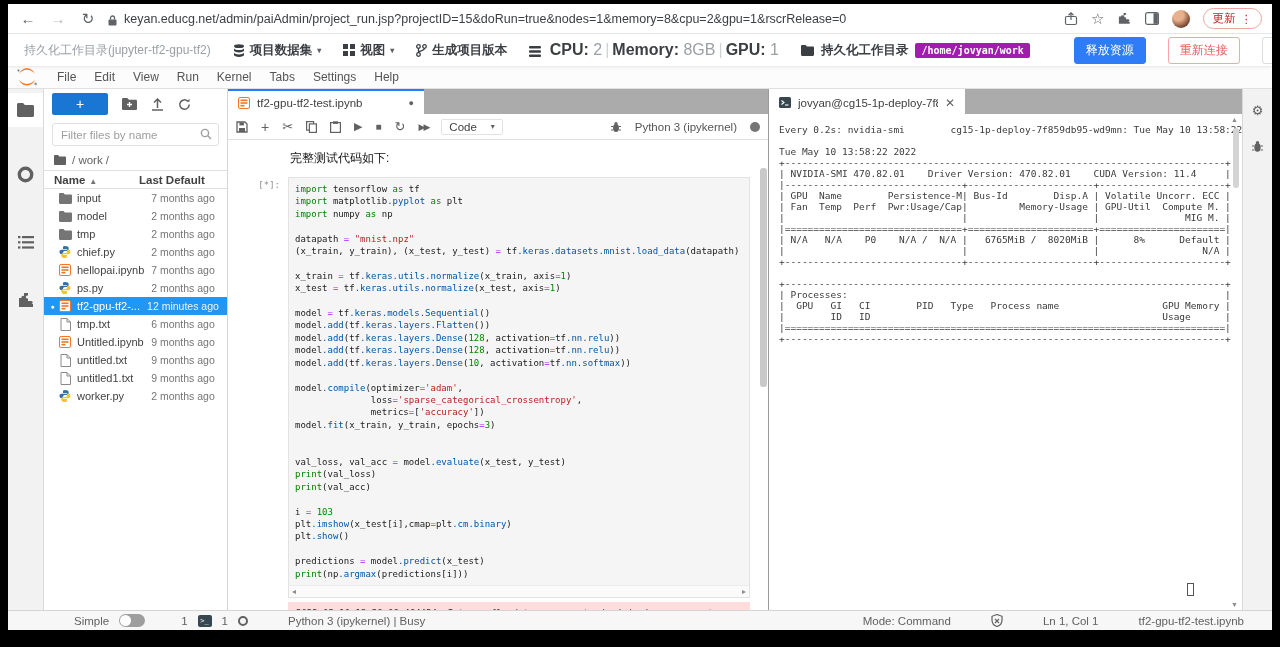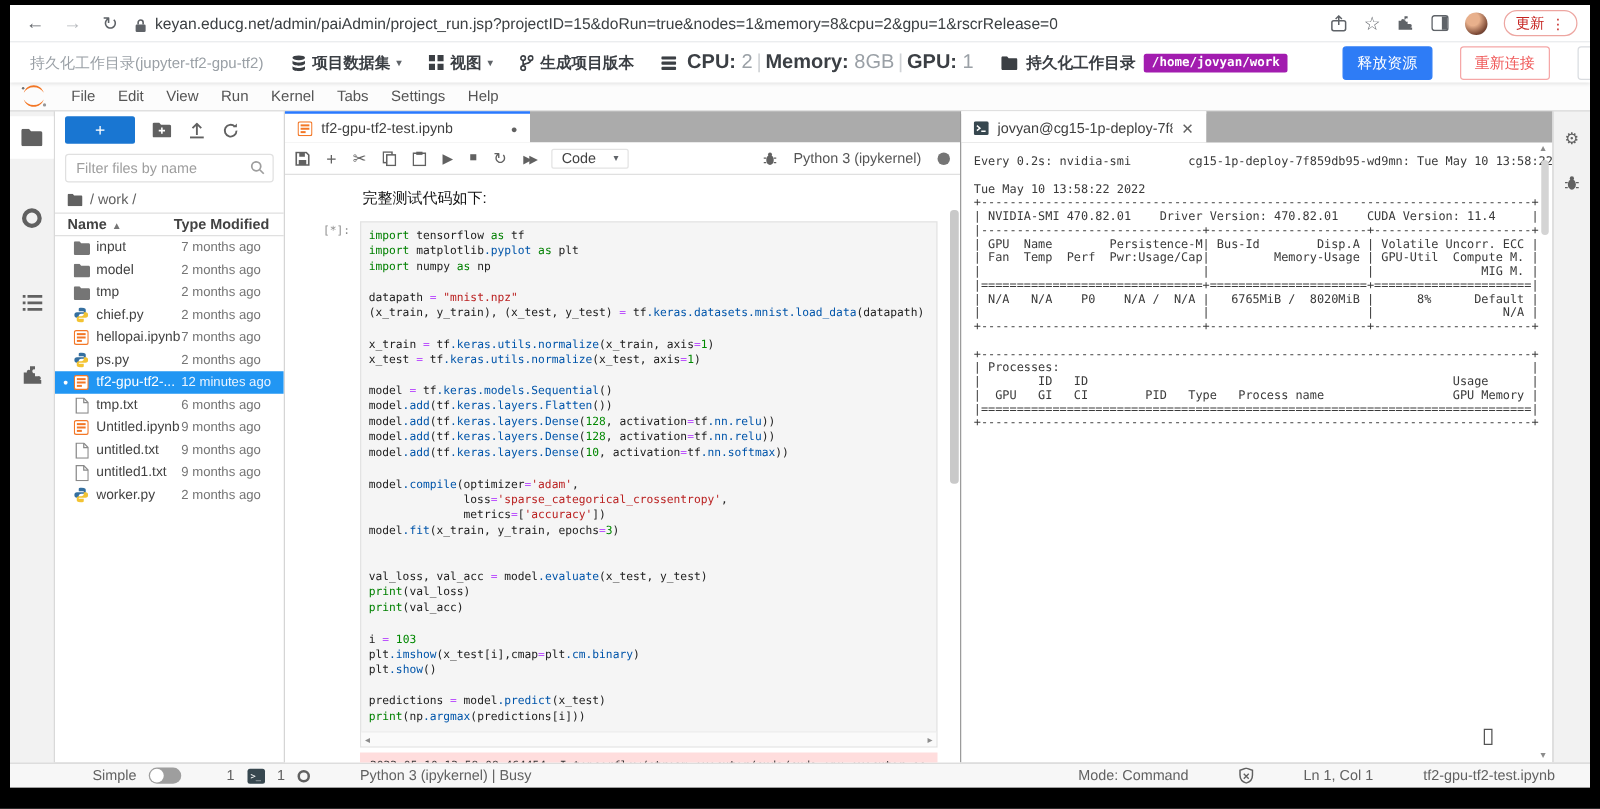--- a/index.html
+++ b/index.html
@@ -55,21 +55,21 @@
 .fb-crumb{height:20px;display:flex;align-items:center;gap:6px;padding:0 10px;color:#616161}
 .fb-head{height:19px;display:flex;align-items:center;padding:0 10px;border-top:1px solid #e0e0e0;border-bottom:1px solid #e0e0e0;color:#424242;font-weight:bold}
 .fb-head .fh-name{flex:1}
 .fb-head .arrow{font-size:8px;color:#757575;margin-left:4px}
 .fb-head .fh-date{width:78px}
 .flist{flex:1;overflow:hidden}
 .frow{height:18px;display:flex;align-items:center;padding:0 6px 0 4px;cursor:pointer;color:#424242}
 .frow .fdot{width:9px;font-size:7px;color:#616161;text-align:center}
 .frow .fico{width:16px;display:flex;justify-content:center;margin-right:4px}
 .frow .fname{flex:1;font-size:11px;white-space:nowrap;overflow:hidden}
-.frow .fdate{width:76px;text-align:left;font-size:10.5px;color:#757575;white-space:nowrap}
+.frow .fdate{width:76px;text-align:center;font-size:10.5px;color:#757575;white-space:nowrap}
 .frow.sel{background:#2196f3;color:#fff}
 .frow.sel .fdate{color:#eaf4ff}
 .frow.sel .fdot{color:#fff}
 
 
 .nbpanel{flex:1;display:flex;flex-direction:column;background:#fff;min-width:0;position:relative}
 .tabstrip{height:25px;flex:0 0 25px;background:#ababab;display:flex;align-items:stretch}
 .tab{background:#fff;display:flex;align-items:center;gap:7px;padding:0 10px;font-size:11.5px;color:#404040;min-width:0}
 .tab-nb{border-top:2px solid #2979ff;width:196px}
 .tab-term{width:196px;border-top:2px solid #fff}
@@ -309,21 +309,21 @@
         <div class="fb-crumb">
           <span>
               <svg width="12" height="10" viewBox="0 0 12 10">
                 <path d="M0 1.1C0 .5.5 0 1.1 0h3l1.2 1.4h5.6c.6 0 1.1.5 1.1 1.1v6.4c0 .6-.5 1.1-1.1 1.1H1.1C.5 10 0 9.5 0 8.9z" fill="#616161"></path>
               </svg>
             </span>
           <span>/ work /</span>
         </div>
         <div class="fb-head">
           <span class="fh-name"><span>Name</span><span class="arrow">▲</span></span>
-          <span class="fh-date">Type Modified</span>
+          <span class="fh-date">Last Default</span>
         </div>
         <div class="flist">
             <div class="frow">
               <span class="fdot"></span>
               <span class="fico">
                 <svg width="13" height="11" viewBox="0 0 13 11">
                   <path d="M0 1.2C0 .5.5 0 1.2 0h3.4l1.3 1.6h5.9c.7 0 1.2.5 1.2 1.2v7c0 .7-.5 1.2-1.2 1.2H1.2C.5 11 0 10.5 0 9.8z" fill="#757575"></path>
                 </svg>
               </span>
               <span class="fname">input</span>
@@ -563,22 +563,22 @@
               <div class="tline">| GPU  Name        Persistence-M| Bus-Id        Disp.A | Volatile Uncorr. ECC |</div>
               <div class="tline">| Fan  Temp  Perf  Pwr:Usage/Cap|         Memory-Usage | GPU-Util  Compute M. |</div>
               <div class="tline">|                               |                      |               MIG M. |</div>
               <div class="tline">|===============================+======================+======================|</div>
               <div class="tline">| N/A   N/A    P0    N/A /  N/A |   6765MiB /  8020MiB |      8%      Default |</div>
               <div class="tline">|                               |                      |                  N/A |</div>
               <div class="tline">+-------------------------------+----------------------+----------------------+</div>
               <div class="tline"> </div>
               <div class="tline">+-----------------------------------------------------------------------------+</div>
               <div class="tline">| Processes:                                                                  |</div>
+              <div class="tline">|  GPU   GI   CI        PID   Type   Process name                  GPU Memory |</div>
               <div class="tline">|        ID   ID                                                   Usage      |</div>
-              <div class="tline">|  GPU   GI   CI        PID   Type   Process name                  GPU Memory |</div>
               <div class="tline">|=============================================================================|</div>
               <div class="tline">+-----------------------------------------------------------------------------+</div>
             </div>
           <div class="term-cursor"></div>
           <div class="term-thumb"></div>
           <div class="term-scroll">
               <span>▲</span>
               <span>▼</span>
             </div>
         </div>

